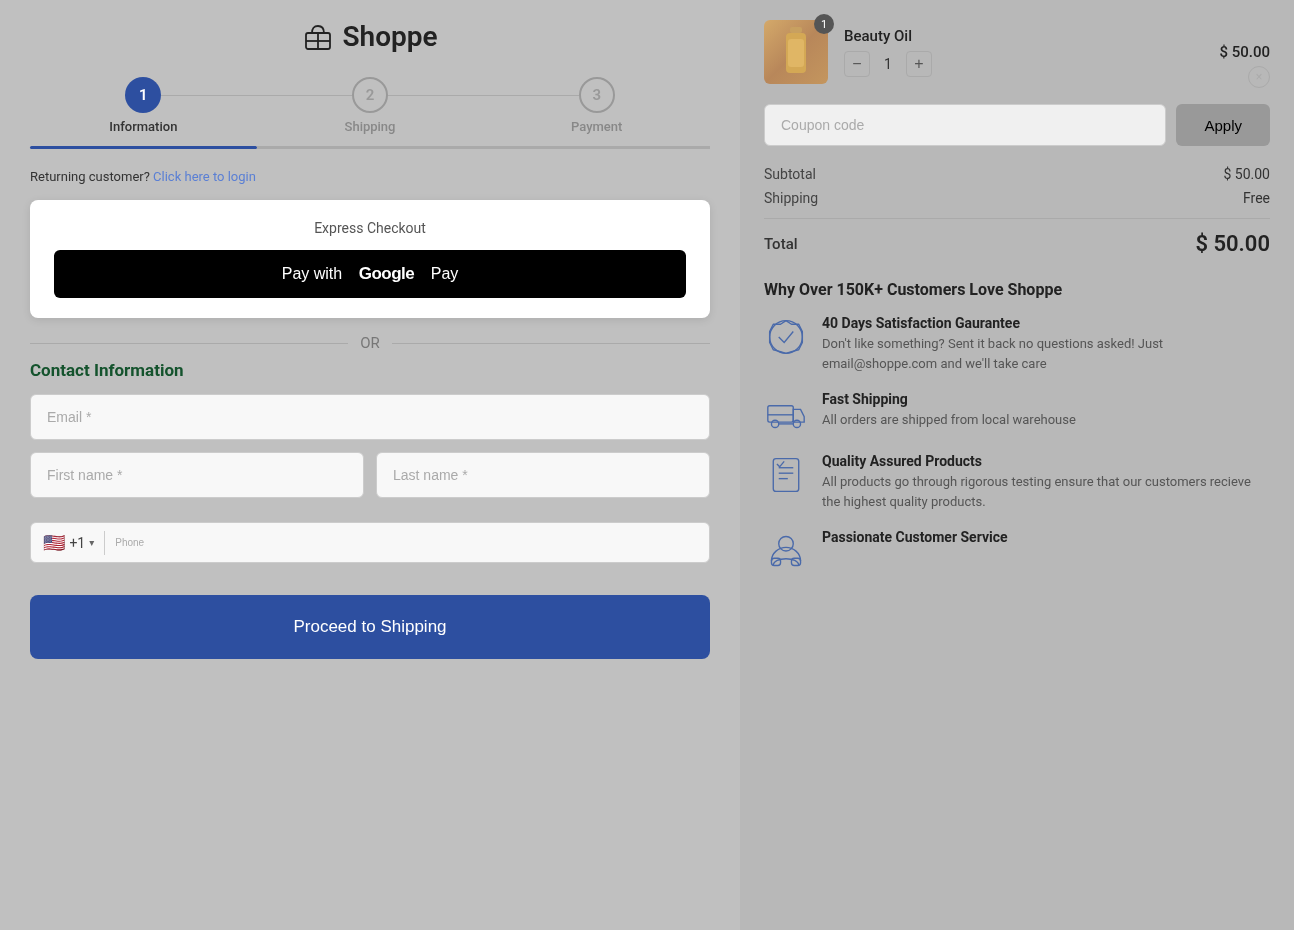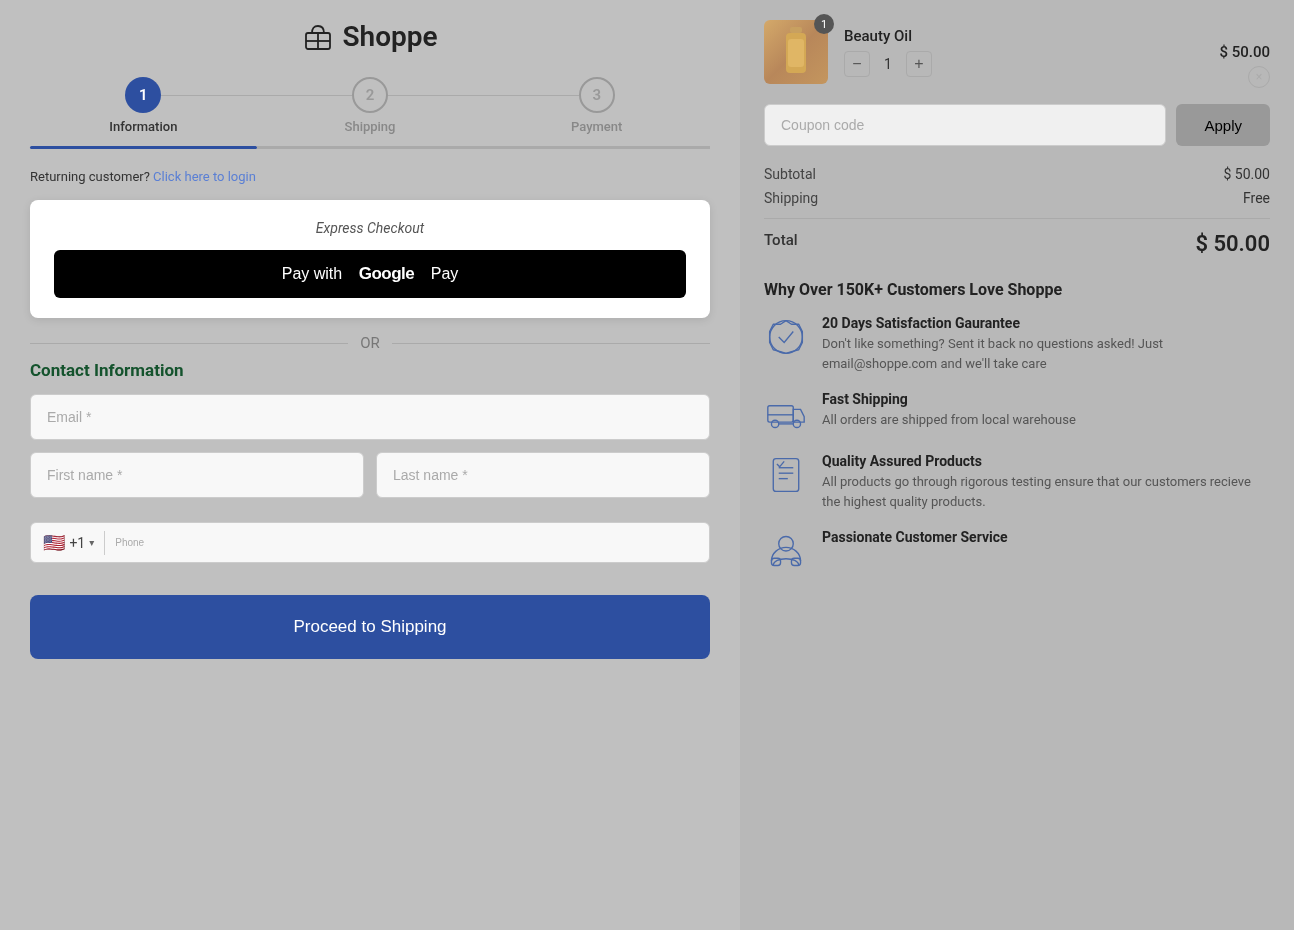--- a/index.html
+++ b/index.html
@@ -129,21 +129,20 @@
       border-radius: 8px;
       padding: 20px 24px;
       margin-bottom: 16px;
       box-shadow: 0 2px 8px rgba(0,0,0,0.1);
     }
     .express-checkout-title {
       text-align: center;
       font-size: 14px;
       color: #555;
       margin-bottom: 14px;
-      font-style: italic;
     }
     .gpay-button {
       width: 100%;
       background: #000;
       color: #fff;
       border: none;
       border-radius: 6px;
       padding: 14px 20px;
       font-size: 16px;
       font-weight: 500;
@@ -389,20 +388,21 @@
       cursor: pointer;
     }
 
     
     .totals-section {
       margin-bottom: 24px;
     }
     .totals-row {
       display: flex;
       justify-content: space-between;
+      align-items: center;
       margin-bottom: 8px;
       gap: 32px;
     }
     .totals-label {
       font-size: 14px;
       color: #444;
     }
     .totals-value {
       font-size: 14px;
       color: #333;
@@ -620,21 +620,21 @@
 
     <div class="trust-item">
       <div class="trust-icon">
         <svg viewBox="0 0 44 44">
           <circle cx="22" cy="22" r="18"></circle>
           <polyline points="14,22 20,28 30,16"></polyline>
           <path d="M22 4 L28 8 L36 8 L40 16 L40 28 L36 36 L28 38 L22 40 L16 38 L8 36 L4 28 L4 16 L8 8 L16 8 Z" stroke-linejoin="round"></path>
         </svg>
       </div>
       <div class="trust-text-group">
-        <div class="trust-item-title">20 Days Satisfaction Gaurantee</div>
+        <div class="trust-item-title">40 Days Satisfaction Gaurantee</div>
         <div class="trust-item-desc">Don't like something? Sent it back no questions asked! Just email@shoppe.com and we'll take care</div>
       </div>
     </div>
 
     <div class="trust-item">
       <div class="trust-icon">
         <svg viewBox="0 0 44 44">
           <rect x="2" y="14" width="28" height="18" rx="2"></rect>
           <path d="M30 18 L38 18 L42 26 L42 32 L30 32 Z"></path>
           <circle cx="10" cy="34" r="4"></circle>

